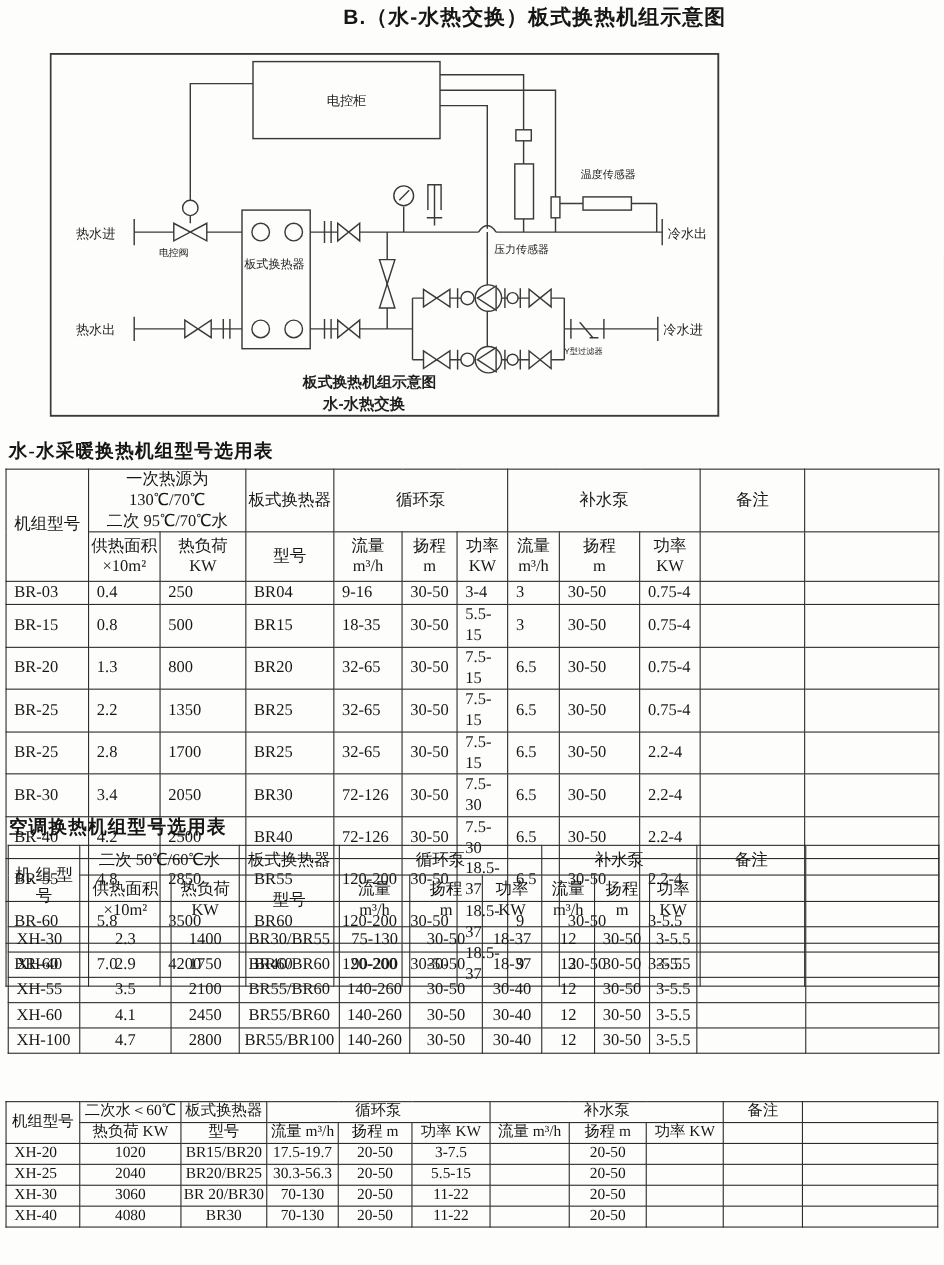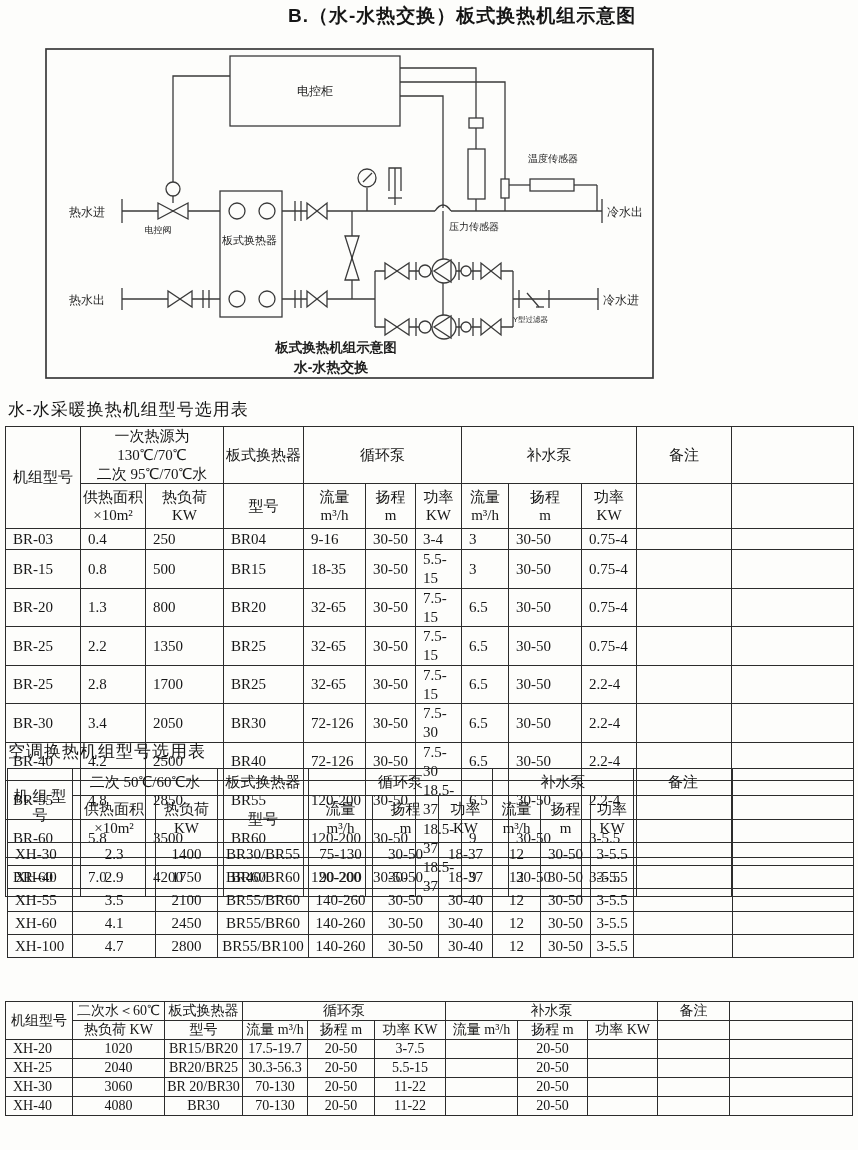--- a/index.html
+++ b/index.html
@@ -1,22 +1,22 @@
 <!DOCTYPE html>
 <html><head>
 <meta charset="utf-8">
 <style>
   html,body{margin:0;padding:0;background:#e8e8e6;}
   .page{position:relative;width:858px;height:1150px;margin:0 auto;background:#fdfdfb;
         font-family:"Liberation Serif",serif;color:#161616;overflow:hidden;}
-  .main-title{position:absolute;left:288px;top:3px;font-family:"Liberation Sans",sans-serif;
+  .main-title{position:absolute;left:312px;top:3px;font-family:"Liberation Sans",sans-serif;
         font-weight:bold;font-size:19px;letter-spacing:1px;}
   .diagram-wrap{position:absolute;left:45px;top:48px;}
   .diagram-wrap text{font-family:"Liberation Sans",sans-serif;}
-  .section-title{position:absolute;font-size:17px;font-weight:normal;letter-spacing:1px;}
+  .section-title{position:absolute;font-size:17px;font-weight:bold;letter-spacing:1px;}
   table.t{position:absolute;border-collapse:collapse;table-layout:fixed;}
   table.t th,table.t td{border:1px solid #2c2c2c;font-weight:normal;overflow:hidden;
         white-space:pre-line;line-height:1.25;vertical-align:middle;padding:0 2px;}
   table.t th{text-align:center;}
   .t1 th,.t1 td{font-size:15px;}
   .t1 thead tr:nth-child(1) th{height:40px;}
   .t1 thead tr:nth-child(2) th{height:44px;}
   .t1 tbody td{height:20px;text-align:left;padding-left:7px;}
   .t2 th,.t2 td{font-size:15px;}
   .t2 thead tr:nth-child(1) th{height:26px;}

